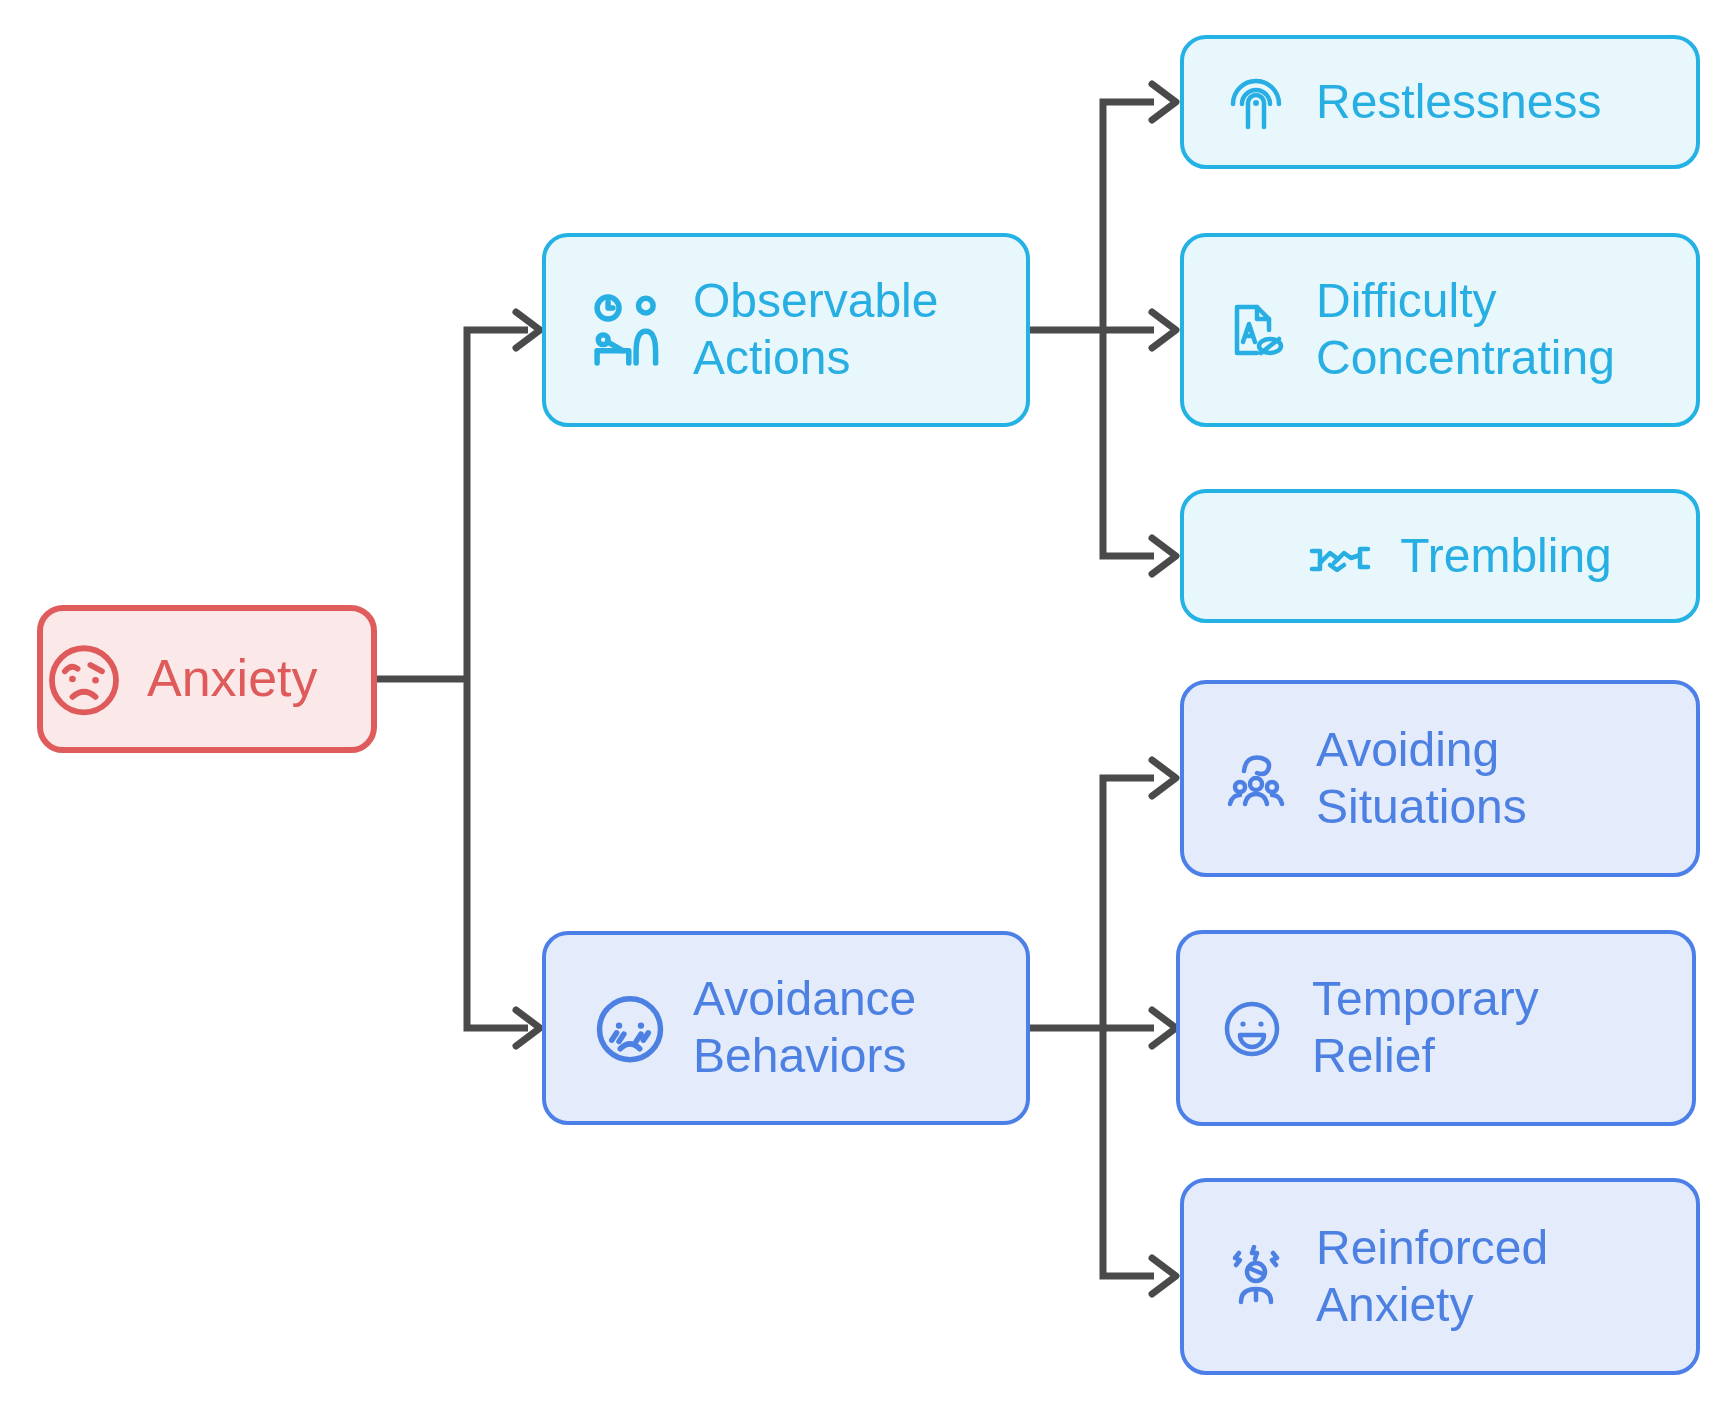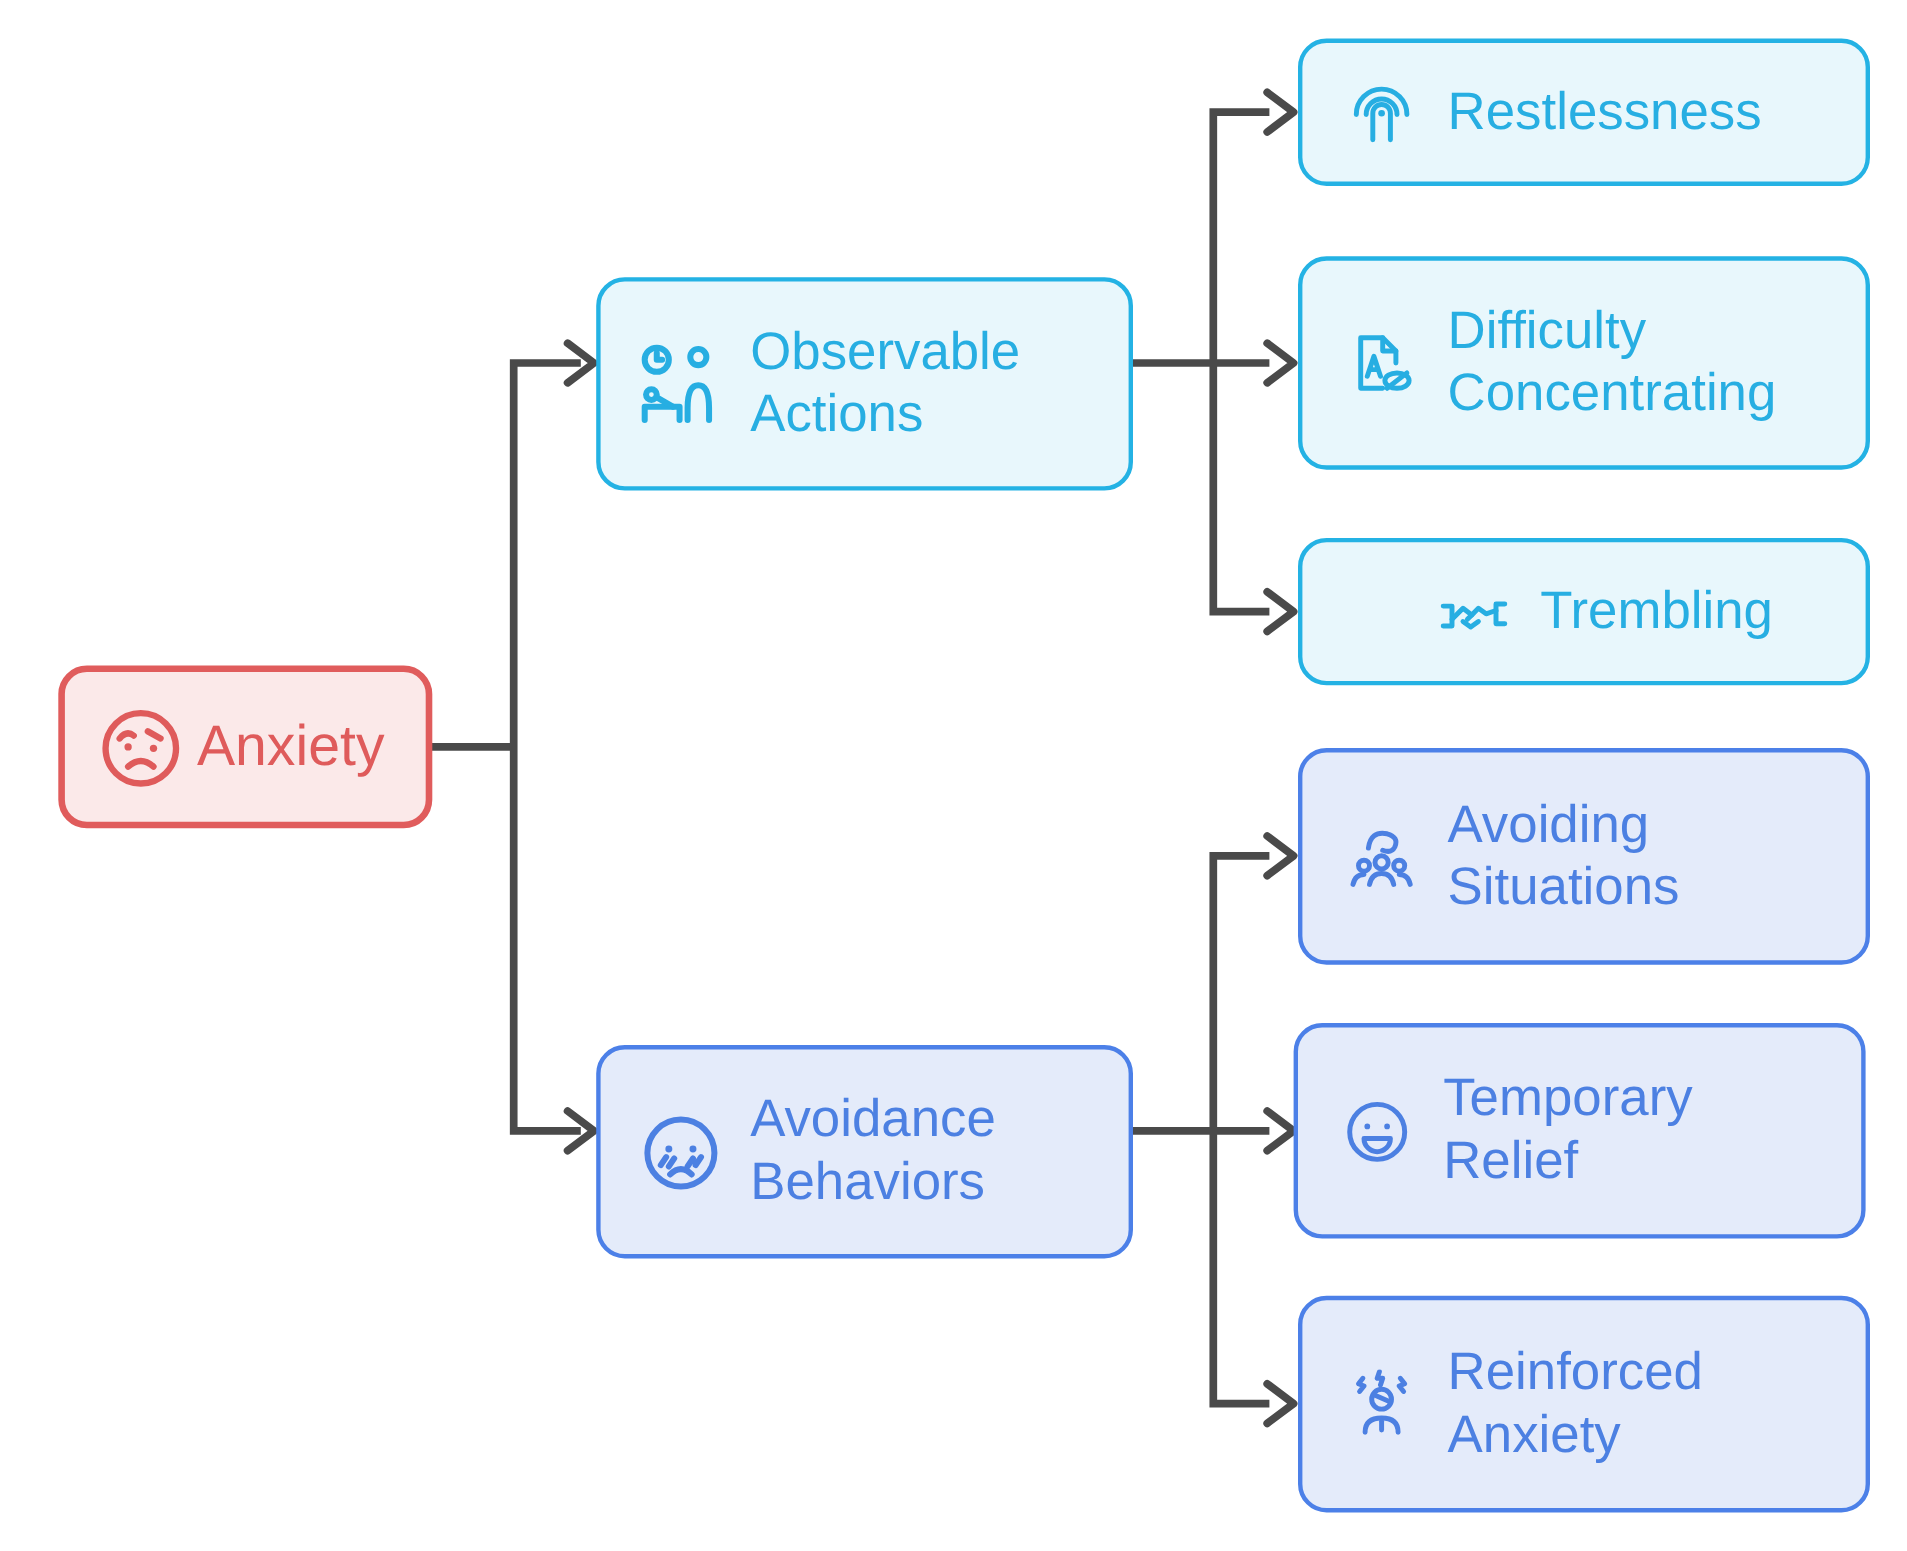--- a/index.html
+++ b/index.html
@@ -56,25 +56,25 @@
     font-size: 48px;
     line-height: 1.18;
     font-weight: 400;
   }
   .node .label.wrap { max-width: 315px; }
 
   .theme-red  { background: var(--red-fill);  border-color: var(--red-border);  color: var(--red-text); }
   .theme-cyan { background: var(--cyan-fill); border-color: var(--cyan-border); color: var(--cyan-text); }
   .theme-blue { background: var(--blue-fill); border-color: var(--blue-border); color: var(--blue-text); }
 
-  .root-node { border-width: 6px; padding-left: 28px; gap: 10px; margin-left: 16px; }
+  .root-node { border-width: 6px; gap: 22px; }
   .root-node .label { font-size: 52px; }
   .root-node .icon svg { width: 82px; height: 82px; }
 
-  .parent-node { padding-left: 34px; gap: 24px; margin-top: 19px; }
+  .parent-node { padding-left: 45px; gap: 24px; }
   .parent-node .icon svg { width: 78px; height: 78px; }
 
   .child-node { padding-left: 40px; gap: 28px; }
   .child-node .icon svg { width: 64px; height: 64px; }
 </style>
 </head>
 <body>
 
 <div class="canvas">
 

